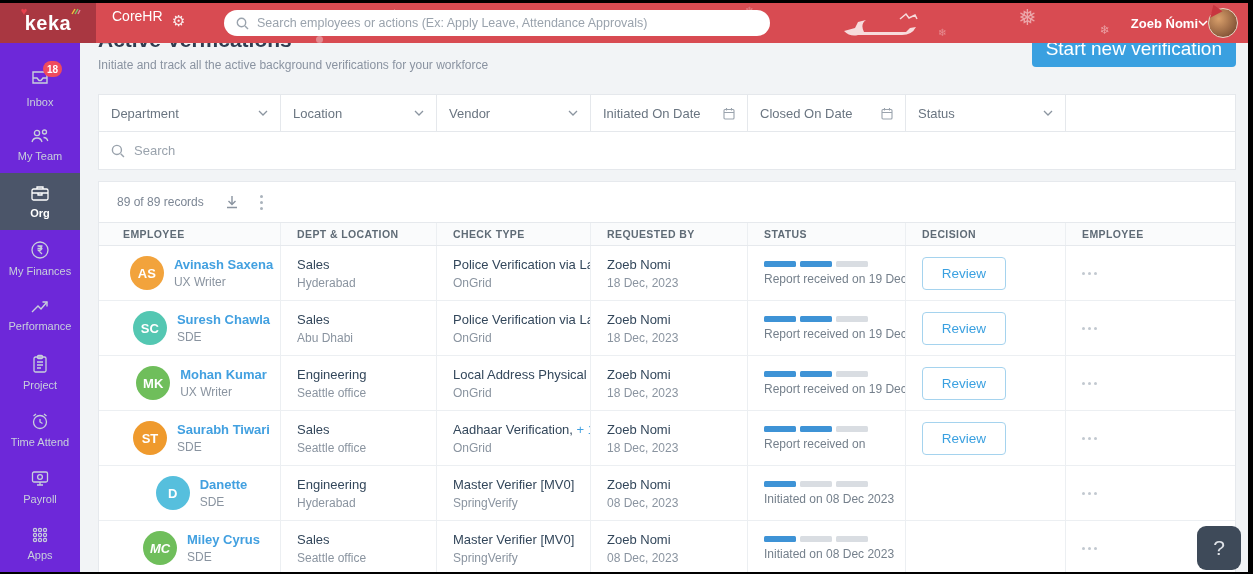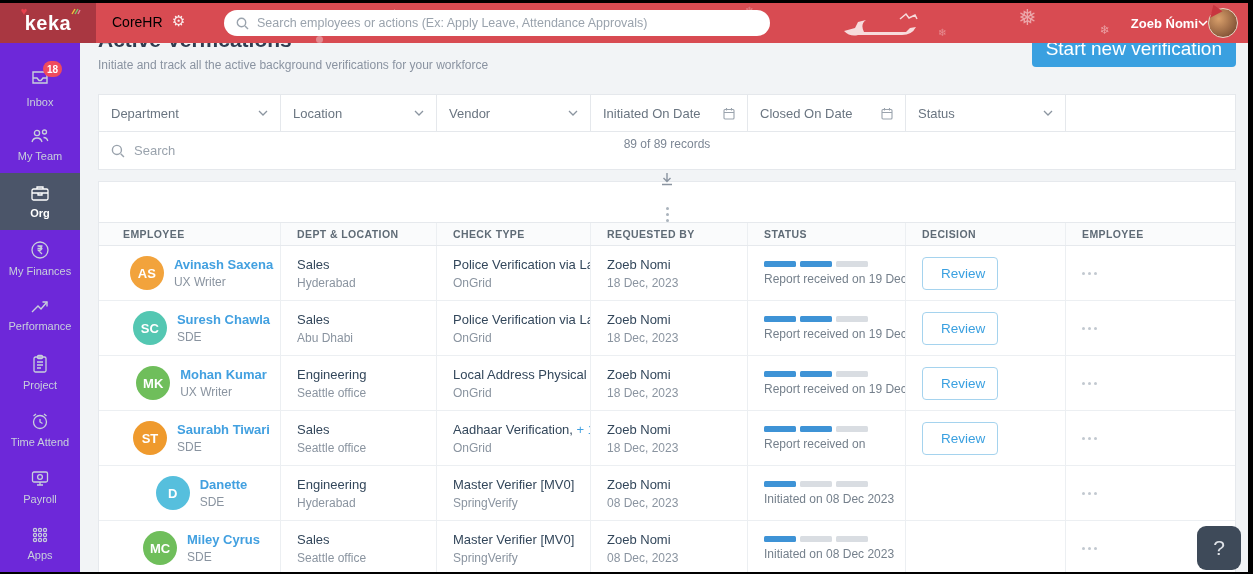--- a/index.html
+++ b/index.html
@@ -8,21 +8,21 @@
   .app { position:absolute; left:0; top:3px; width:1248px; height:569px;
     background:#f2f4f6; overflow:hidden; }
 
   
   .topbar { position:absolute; left:0; top:0; right:0; height:40px; background:#d84b52; z-index:30; }
   .logo-block { position:absolute; left:0; top:0; width:96px; height:40px; background:#a93741;
     display:flex; align-items:center; justify-content:center; }
   .logo { color:#fff; font-size:20px; font-weight:bold; letter-spacing:.5px; position:relative; }
   .logo .heart { position:absolute; left:-4px; top:-7px; color:#e8414d; font-size:11px; }
   .logo .sparkle { position:absolute; right:-10px; top:-7px; width:10px; height:10px; }
-  .product { position:absolute; left:112px; top:11px; color:#000000; font-size:14px; }
+  .product { position:absolute; left:112px; top:5px; color:#ffffff; font-size:14px; }
   .gear { position:absolute; left:172px; top:9px; color:#fff; font-size:15px; opacity:.9; cursor:pointer; }
   .gsearch { position:absolute; left:224px; top:7px; width:546px; height:26px; background:#fff;
     border-radius:13px; display:flex; align-items:center; padding:0 12px; }
   .gsearch svg { flex:0 0 auto; margin-right:8px; }
   .gsearch input { border:none; outline:none; flex:1; font-size:12.5px; color:#555;
     font-family:inherit; background:transparent; }
   .gsearch input::placeholder { color:#9aa3ad; }
   .user-zone { position:absolute; right:10px; top:0; height:40px; display:flex; align-items:center; gap:0; }
   .user-name { color:#fff; font-size:13px; font-weight:bold; }
   .avatar-photo { width:30px; height:30px; border-radius:50%;
@@ -61,22 +61,22 @@
   .filter-row { display:flex; height:37px; border-bottom:1px solid #e5e8ec; }
   .filter-cell { display:flex; align-items:center; justify-content:space-between; padding:0 12px;
     border-right:1px solid #e5e8ec; font-size:13px; color:#6a7581; cursor:pointer; }
   .filter-cell.spacer { border-right:none; flex:1; cursor:default; }
   .search-row { display:flex; align-items:center; height:37px; padding:0 12px; gap:9px; }
   .search-row input { border:none; outline:none; font-size:13px; color:#555; flex:1;
     font-family:inherit; }
   .search-row input::placeholder { color:#9aa3ad; }
 
   .table-card { margin:11px 12px 0 2px; background:#fff; border:1px solid #e6e9ed; }
-  .records-bar { height:40px; display:flex; align-items:center; justify-content:flex-end; gap:18px;
-    padding:0 18px;flex-direction:column; }
+  .records-bar { height:40px; display:flex; align-items:center; gap:18px;
+    padding:0 18px; }
   .records-txt { font-size:12px; color:#7c8694; }
   .icon-btn { background:none; border:none; cursor:pointer; padding:2px; display:flex; align-items:center; }
   .thead { display:flex; height:24px; background:#fafbfc; border-top:1px solid #e6e9ed;
     border-bottom:1px solid #e6e9ed; }
   .th { font-size:10.5px; color:#5f6b76; letter-spacing:.4px; display:flex; align-items:center;
     padding-left:16px; border-right:1px solid #eceff2; font-weight:bold; }
   .th:last-child, .td:last-child { border-right:none; }
   .th.c0, .td.c0 { padding-left:24px; }
   .c0 { width:182px; flex:0 0 182px; }
   .c1 { width:156px; flex:0 0 156px; }
@@ -93,21 +93,21 @@
   .emp { flex-direction:row !important; align-items:center; gap:10px; }
   .avatar-initials { width:34px; height:34px; border-radius:50%; color:#fff; font-size:13px;
     font-weight:bold; display:flex; align-items:center; justify-content:center; flex:0 0 34px; }
   .emp-name { font-size:13px; color:#42a0e0; font-weight:bold; cursor:pointer; white-space:nowrap; }
   .emp-role { font-size:12px; color:#8a94a0; margin-top:3px; }
   .check-link { color:#42a0e0; cursor:pointer; }
   .progress { display:flex; gap:4px; }
   .seg { width:32px; height:6px; border-radius:1.5px; display:inline-block; }
   .status-txt { font-size:12px; color:#75808c; margin-top:5px; white-space:nowrap; }
   .review-btn { border:1px solid #a5d3ee; background:#fff; color:#3aa0e0; font-size:13.5px;
-    border-radius:4px; padding:8px 18px; cursor:pointer; width:76px; font-family:inherit; }
+    border-radius:4px; padding:8px 18px; cursor:pointer; width:84px; font-family:inherit; }
   .dots { display:flex; gap:3px; cursor:pointer; }
   .dots i { width:3px; height:3px; border-radius:50%; background:#c2c9d0; }
   .kebab { display:flex; flex-direction:column; gap:3px; cursor:pointer; }
   .kebab i { width:3px; height:3px; border-radius:50%; background:#aab3bc; }
 
   .help-btn { position:absolute; right:7px; bottom:2px; width:44px; height:44px; background:#3e4a59;
     border-radius:9px; color:#dfe3e8; font-size:21px; display:flex; align-items:center;
     justify-content:center; cursor:pointer; z-index:40; border:none; }
 </style>
 </head>
@@ -518,21 +518,21 @@
       <span class="dots">
                 <i></i>
                 <i></i>
                 <i></i>
               </span>
     </div>
   </div>
 
   <div class="trow">
     <div class="td c0 emp">
-      <span class="avatar-initials" style="background: rgb(111, 190, 91);">MC</span>
+      <span class="avatar-initials" style="background: rgb(111, 190, 91); font-style: italic;">MC</span>
       <span>
         <div class="emp-name">Miley Cyrus</div>
         <div class="emp-role">SDE</div>
       </span>
     </div>
     <div class="td c1">
       <span class="pri">Sales</span>
       <span class="sec">Seattle office</span>
     </div>
     <div class="td c2">

